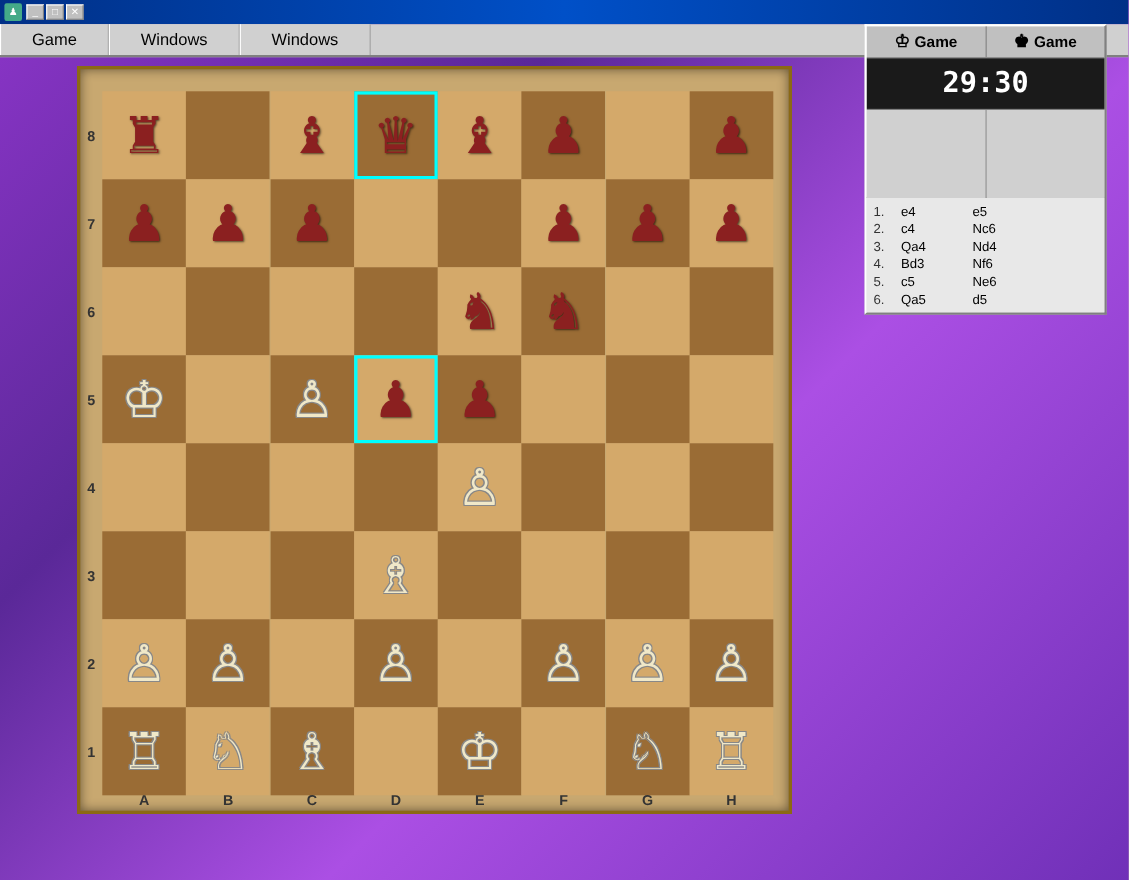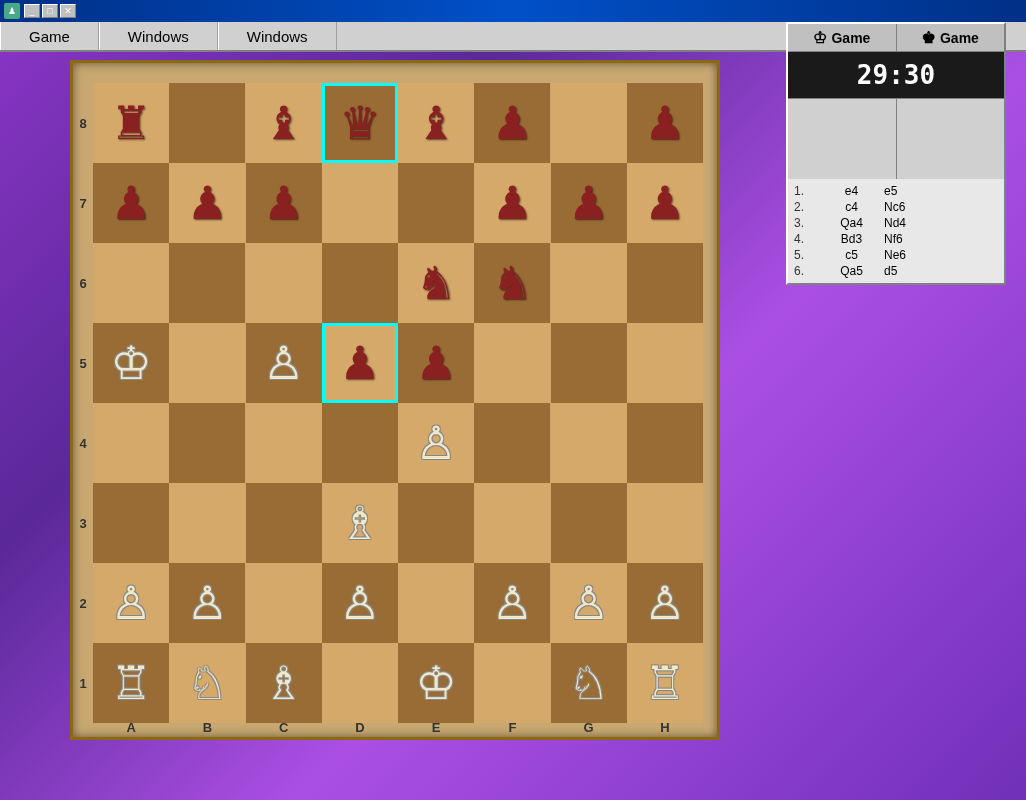--- a/index.html
+++ b/index.html
@@ -282,21 +282,20 @@
       color: #000;
     }
 
     .move-num {
       width: 25px;
       color: #333;
     }
 
     .move-white {
       width: 65px;
-      text-align: center;
     }
 
     .move-black {
       width: 65px;
     }
   </style>
 </head>
 <body>
 
 <div class="window">

